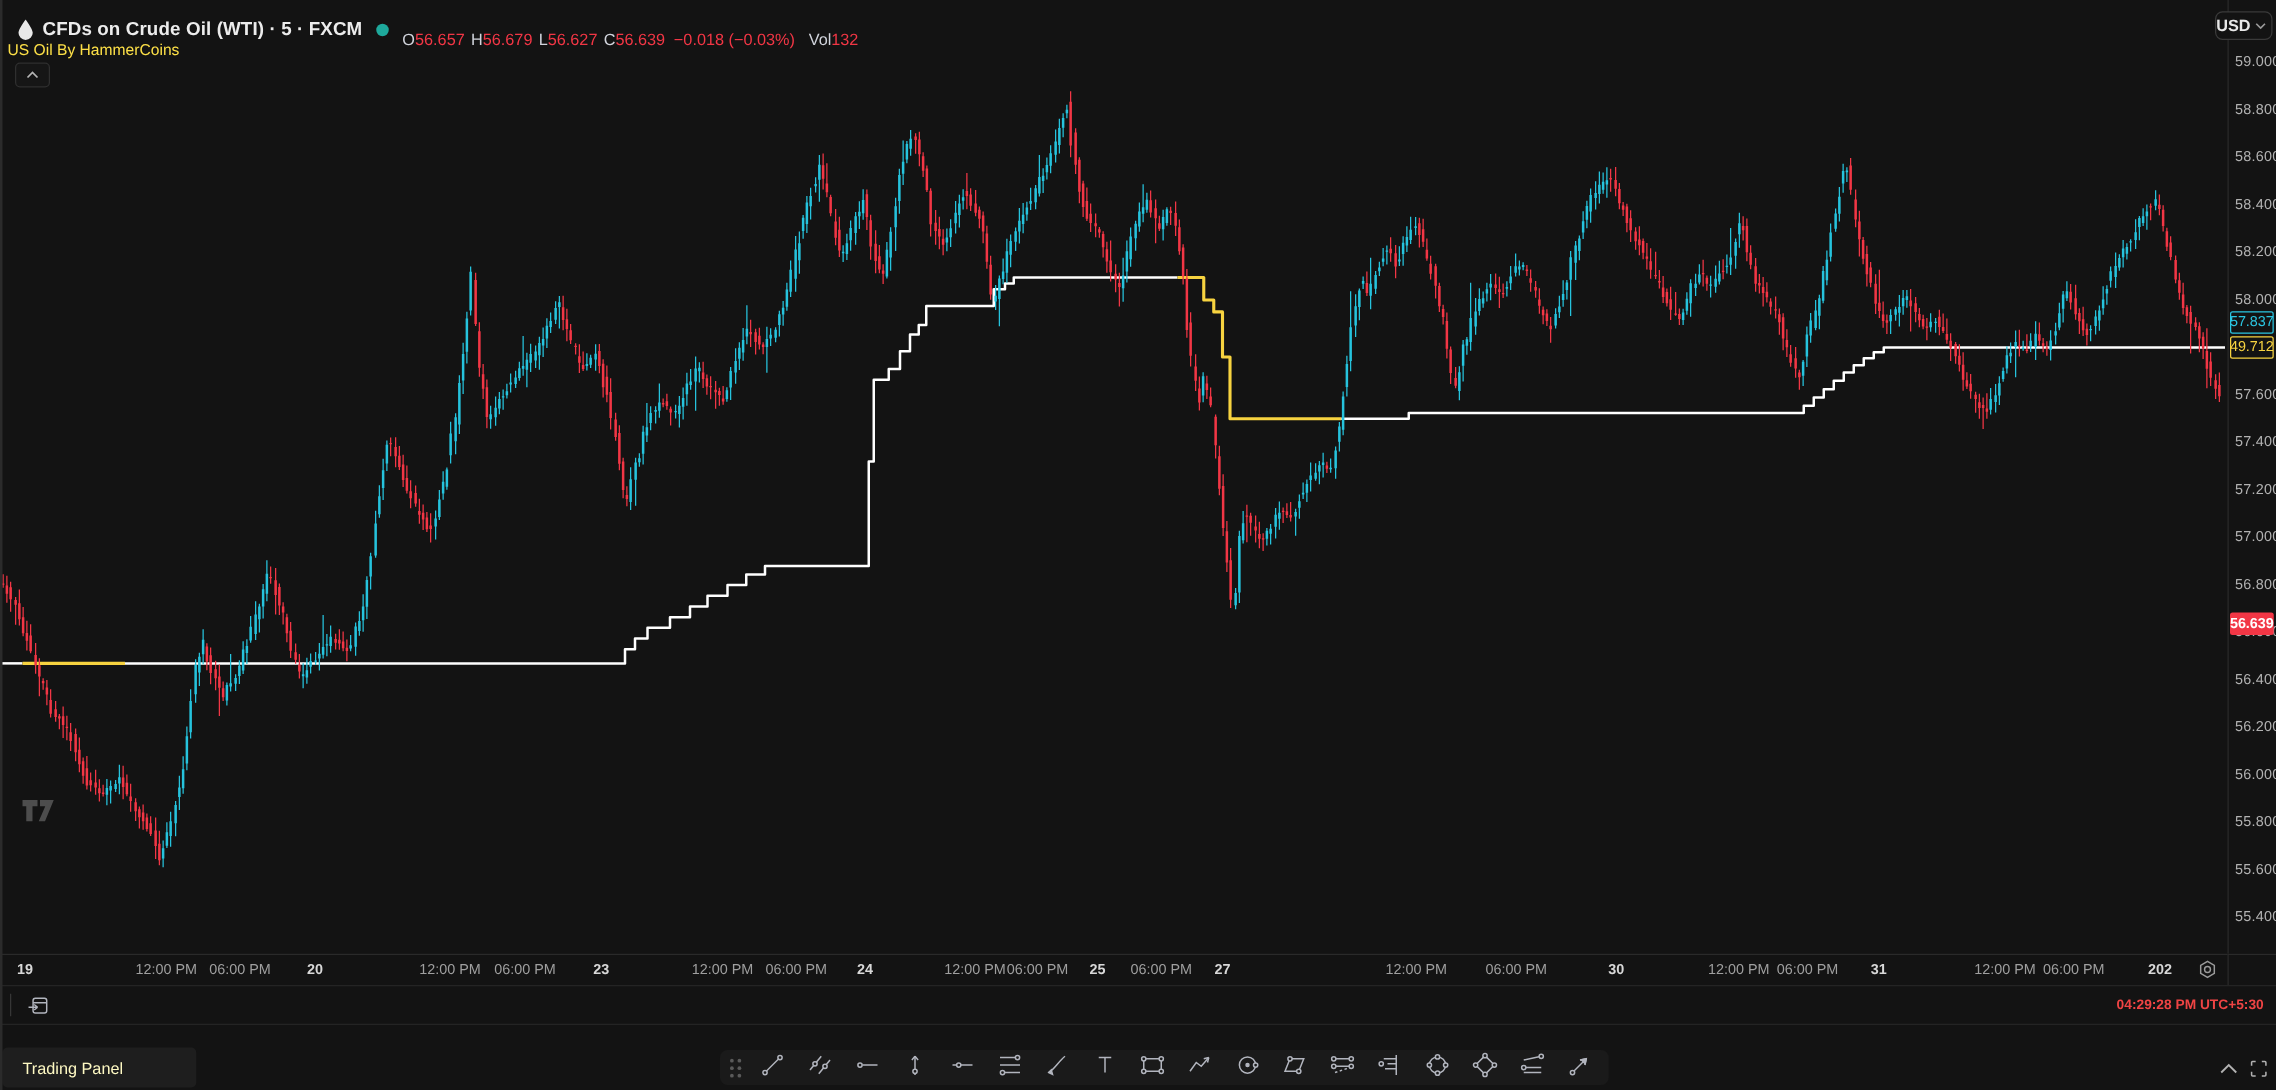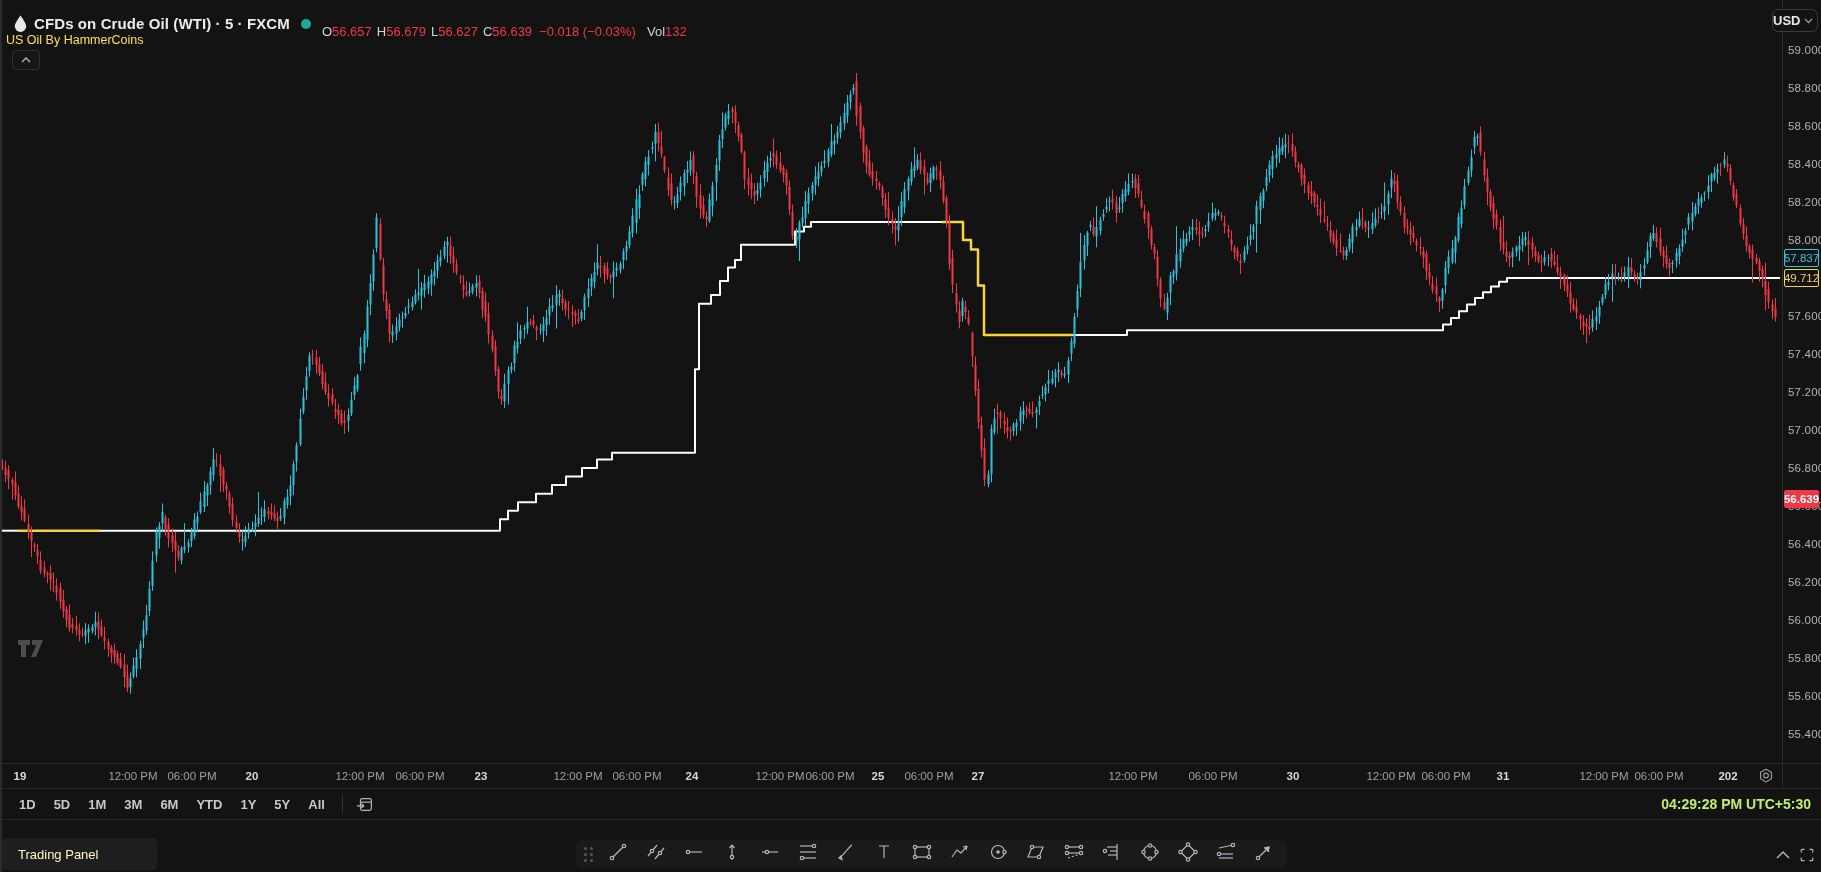--- a/index.html
+++ b/index.html
@@ -39,21 +39,21 @@
   .ttick.major { color:#d8d8d8; font-weight:700; }
   .axis-corner { position:absolute; left:1782px; top:763px; width:39px; height:25px; background:#131313; border-left:1px solid #2a2a2a; border-top:1px solid #2a2a2a; z-index:21; }
   .session-ico { position:absolute; right:6px; top:2px; cursor:pointer; }
 
   
   .range-row { position:absolute; left:0; top:788px; width:1821px; height:32px; border-top:1px solid #242424; border-bottom:1px solid #242424; background:#131313; display:flex; align-items:center; z-index:20; }
   .ranges { display:flex; align-items:center; margin-left:10px; }
   .range-btn { padding:3px 9px; font-size:13px; font-weight:700; color:#c8c8c8; border-radius:4px; cursor:pointer; }
   .vdiv { width:1px; height:18px; background:#363636; margin:0 8px; }
   .goto-date { display:flex; align-items:center; justify-content:center; width:28px; height:24px; cursor:pointer; }
-  .clock { position:absolute; right:10px; top:50%; transform:translateY(-50%); font-size:14px; font-weight:700; color:#bef264; white-space:nowrap; }
+  .clock { position:absolute; right:10px; top:50%; transform:translateY(-50%); font-size:11px; font-weight:700; color:#ef4444; white-space:nowrap; }
 
   
   .bottom-row { position:absolute; left:0; top:836px; width:1821px; height:36px; background:#131313; z-index:20; }
   .trading-panel { position:absolute; left:2px; top:2px; width:155px; height:32px; background:#1e1e1e; border-radius:4px; display:flex; align-items:center; padding-left:16px; font-size:13px; color:#fef9c3; cursor:pointer; }
   .tools-strip { position:absolute; left:576px; top:4px; height:28px; display:flex; align-items:center; background:#1a1a1a; border-radius:6px; padding:0 8px; gap:2px; }
   .drag-handle { display:grid; grid-template-columns:3px 3px; grid-gap:3px; margin-right:8px; cursor:grab; }
   .drag-handle i { width:3px; height:3px; border-radius:50%; background:#5a5a5a; }
   .tool-btn { width:30px; height:26px; display:flex; align-items:center; justify-content:center; border-radius:4px; cursor:pointer; }
   .corner-btn { position:absolute; top:8px; width:22px; height:22px; display:flex; align-items:center; justify-content:center; cursor:pointer; }
 </style>
@@ -159,31 +159,20 @@
       <span class="ttick" style="left:1659px">06:00 PM</span>
       <span class="ttick major" style="left:1728px">202</span>
     <svg class="session-ico" width="20" height="20" viewBox="0 0 22 22">
       <polygon points="11,3.5 17,7 17,14 11,17.5 5,14 5,7" fill="none" stroke="#9a9a9a" stroke-width="1.3"></polygon>
       <circle cx="11" cy="10.5" r="2.6" fill="none" stroke="#9a9a9a" stroke-width="1.3"></circle>
     </svg>
   </div>
   <div class="axis-corner"></div>
 
   <div class="range-row">
-    <div class="ranges" id="ranges">
-        <span class="range-btn">1D</span>
-        <span class="range-btn">5D</span>
-        <span class="range-btn">1M</span>
-        <span class="range-btn">3M</span>
-        <span class="range-btn">6M</span>
-        <span class="range-btn">YTD</span>
-        <span class="range-btn">1Y</span>
-        <span class="range-btn">5Y</span>
-        <span class="range-btn">All</span>
-      </div>
     <div class="vdiv"></div>
     <div class="goto-date">
       <svg width="20" height="20" viewBox="0 0 22 22">
         <rect x="6" y="5" width="12" height="13" rx="2" fill="none" stroke="#b2b5be" stroke-width="1.3"></rect>
         <line x1="6" y1="9" x2="18" y2="9" stroke="#b2b5be" stroke-width="1.3"></line>
         <path d="M2 13 h8 M10 13 l-3 -2.4 M10 13 l-3 2.4" fill="none" stroke="#b2b5be" stroke-width="1.3"></path>
       </svg>
     </div>
     <div class="clock">04:29:28 PM UTC+5:30</div>
   </div>

